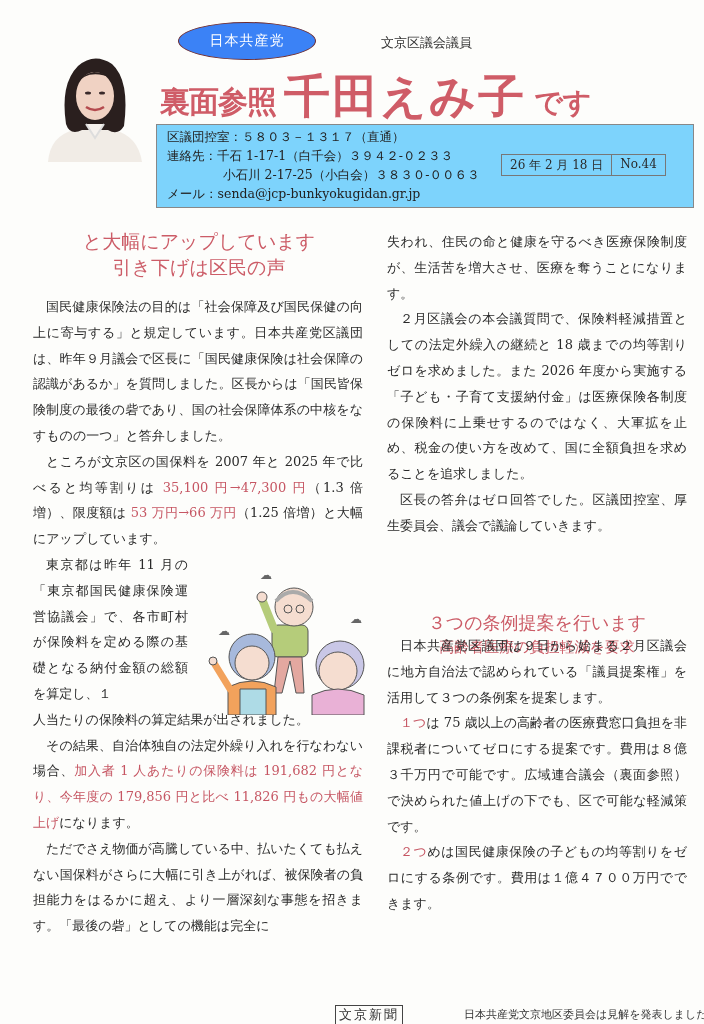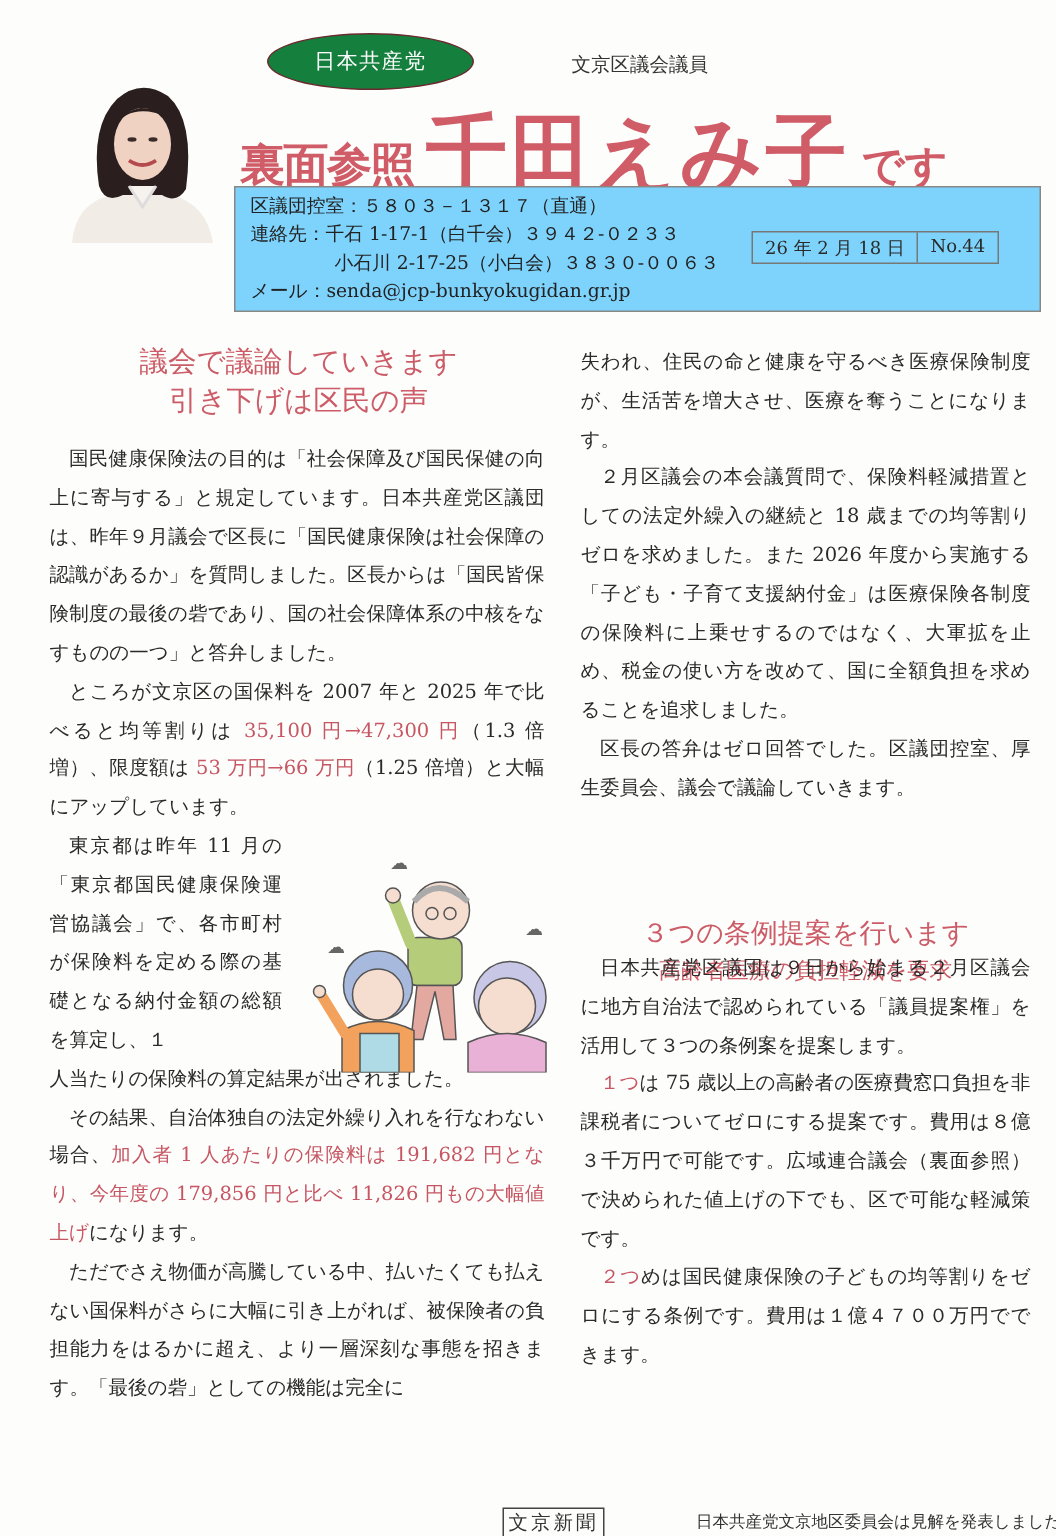--- a/index.html
+++ b/index.html
@@ -4,29 +4,29 @@
 <style>
   html, body { margin:0; padding:0; }
   body {
     width:704px; height:1024px; background:#fdfdfb; position:relative; overflow:hidden;
     font-family:"DejaVu Serif","Liberation Serif",serif; color:#2a2a2a;
   }
   .abs { position:absolute; }
   
   .party-oval {
     left:178px; top:22px; width:136px; height:36px; border-radius:50%;
-    background:#15803d; border:1.5px solid #6b2a30; color:#fff;
+    background:#3b82f6; border:1.5px solid #6b2a30; color:#fff;
     font-size:14px; display:flex; align-items:center; justify-content:center;
     font-family:"DejaVu Sans","Liberation Sans",sans-serif; letter-spacing:1px;
   }
   .role { left:381px; top:34px; font-size:13px; font-family:"DejaVu Sans","Liberation Sans",sans-serif; color:#333; }
   .photo { left:38px; top:44px; width:112px; height:118px; }
   .greet { left:160px; top:66px; color:#cf5c67; white-space:nowrap; font-family:"DejaVu Sans","Liberation Sans",sans-serif; font-weight:bold; }
   .greet .g1 { font-size:30px; letter-spacing:-1px; }
-  .greet .g2 { font-size:54px; letter-spacing:2px; margin:0 8px;text-align:center; }
+  .greet .g2 { font-size:46px; letter-spacing:2px; margin:0 8px;text-align:center; }
   .greet .g3 { font-size:28px; }
   .contact-box {
     left:156px; top:124px; width:536px; height:82px; border:1px solid #888; background:#7dd3fc;
   }
   .contact-line { position:absolute; left:10px; font-size:12.5px; white-space:nowrap; color:#222; }
   .date-box { position:absolute; left:344px; top:29px; height:20px; border:1px solid #777; display:flex; font-size:12px; }
   .date-box span { padding:2px 8px; }
   .date-box span + span { border-left:1px solid #777; }
   
   .col { position:absolute; font-size:13px; line-height:25.8px; text-align:justify; }
@@ -69,21 +69,21 @@
   <div class="contact-line" style="top:23px;">連絡先：千石 1-17-1（白千会）３９４２-０２３３</div>
   <div class="contact-line" style="top:42px; left:66px;">小石川 2-17-25（小白会）３８３０-００６３</div>
   <div class="contact-line" style="top:61px;">メール：senda@jcp-bunkyokugidan.gr.jp</div>
   <div class="date-box">
     <span>26 年 2 月 18 日</span>
     <span>No.44</span>
   </div>
 </div>
 
 <div class="heading" style="left:34px; top:228px; width:330px;">
-  <div style="font-size:19px; line-height:26px;">議会で議論していきます</div>
+  <div style="font-size:19px; line-height:26px;">と大幅にアップしています</div>
   <div style="font-size:19px; line-height:26px;">引き下げは区民の声</div>
 </div>
 
 <div class="col" style="left:33px; top:294px; width:330px;">
   <p>国民健康保険法の目的は「社会保障及び国民保健の向上に寄与する」と規定しています。日本共産党区議団は、昨年９月議会で区長に「国民健康保険は社会保障の認識があるか」を質問しました。区長からは「国民皆保険制度の最後の砦であり、国の社会保障体系の中核をなすものの一つ」と答弁しました。</p>
   <p><span>ところが文京区の国保料を 2007 年と 2025 年で比べると均等割りは </span><span class="hl">35,100 円→47,300 円</span><span>（1.3 倍増）、限度額は </span><span class="hl">53 万円→66 万円</span><span>（1.25 倍増）と大幅にアップしています。</span></p>
   <p style="width:155px;">東京都は昨年 11 月の「東京都国民健康保険運営協議会」で、各市町村が保険料を定める際の基礎となる納付金額の総額を算定し、１</p>
   <p class="ni">人当たりの保険料の算定結果が出されました。</p>
   <p><span>その結果、自治体独自の法定外繰り入れを行なわない場合、</span><span class="hl">加入者 1 人あたりの保険料は 191,682 円となり、今年度の 179,856 円と比べ 11,826 円もの大幅値上げ</span><span>になります。</span></p>
   <p>ただでさえ物価が高騰している中、払いたくても払えない国保料がさらに大幅に引き上がれば、被保険者の負担能力をはるかに超え、より一層深刻な事態を招きます。「最後の砦」としての機能は完全に</p>

